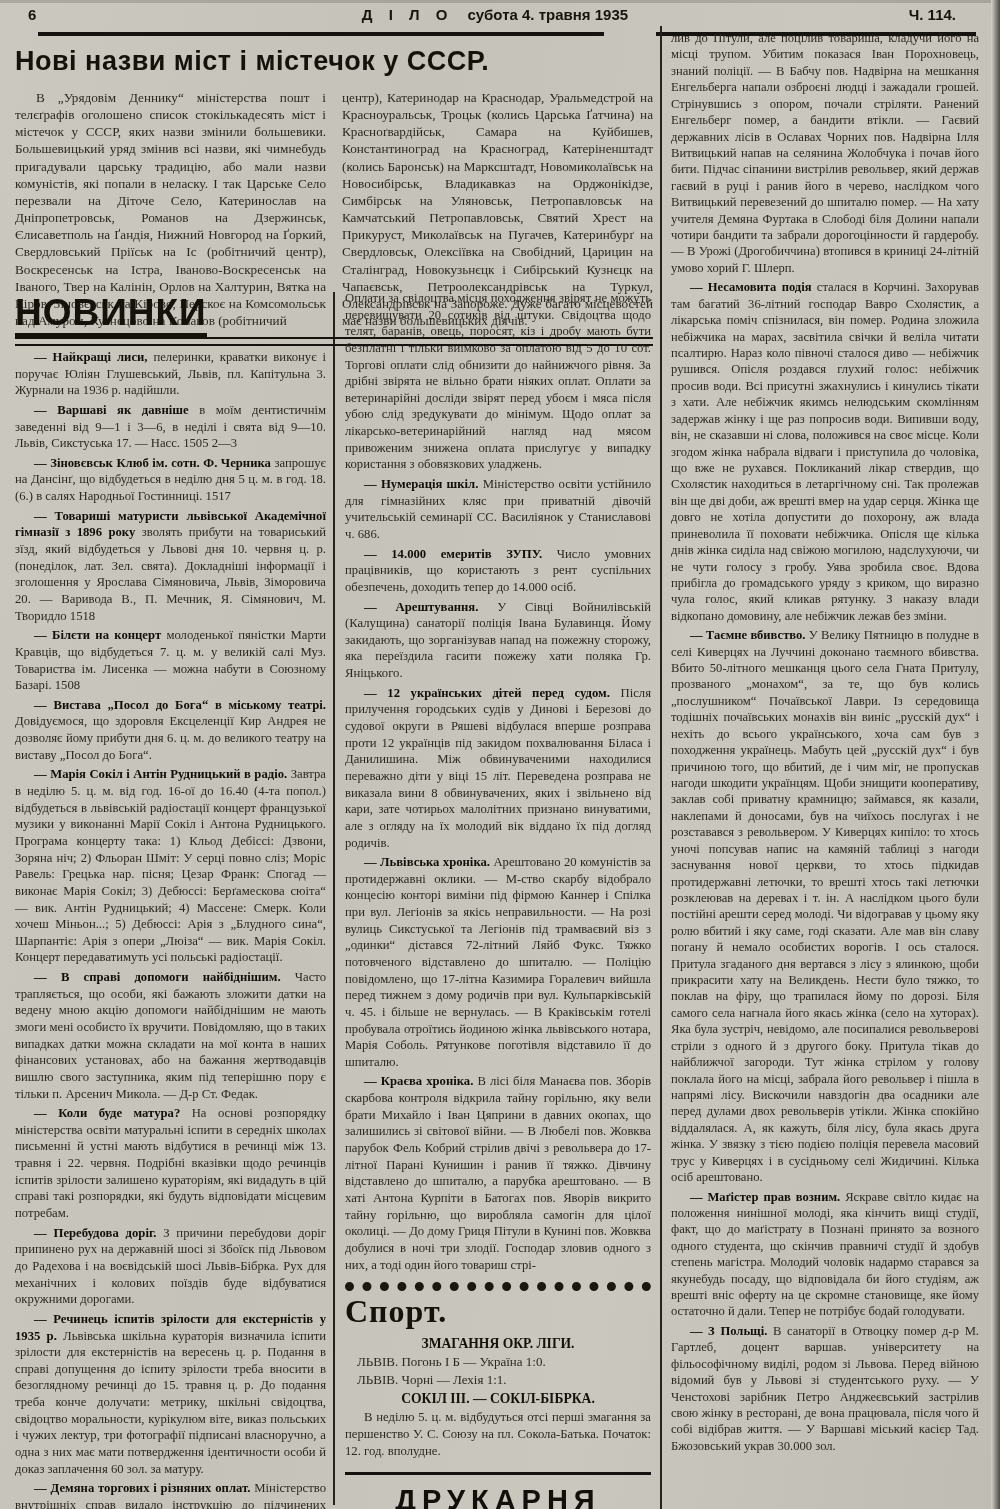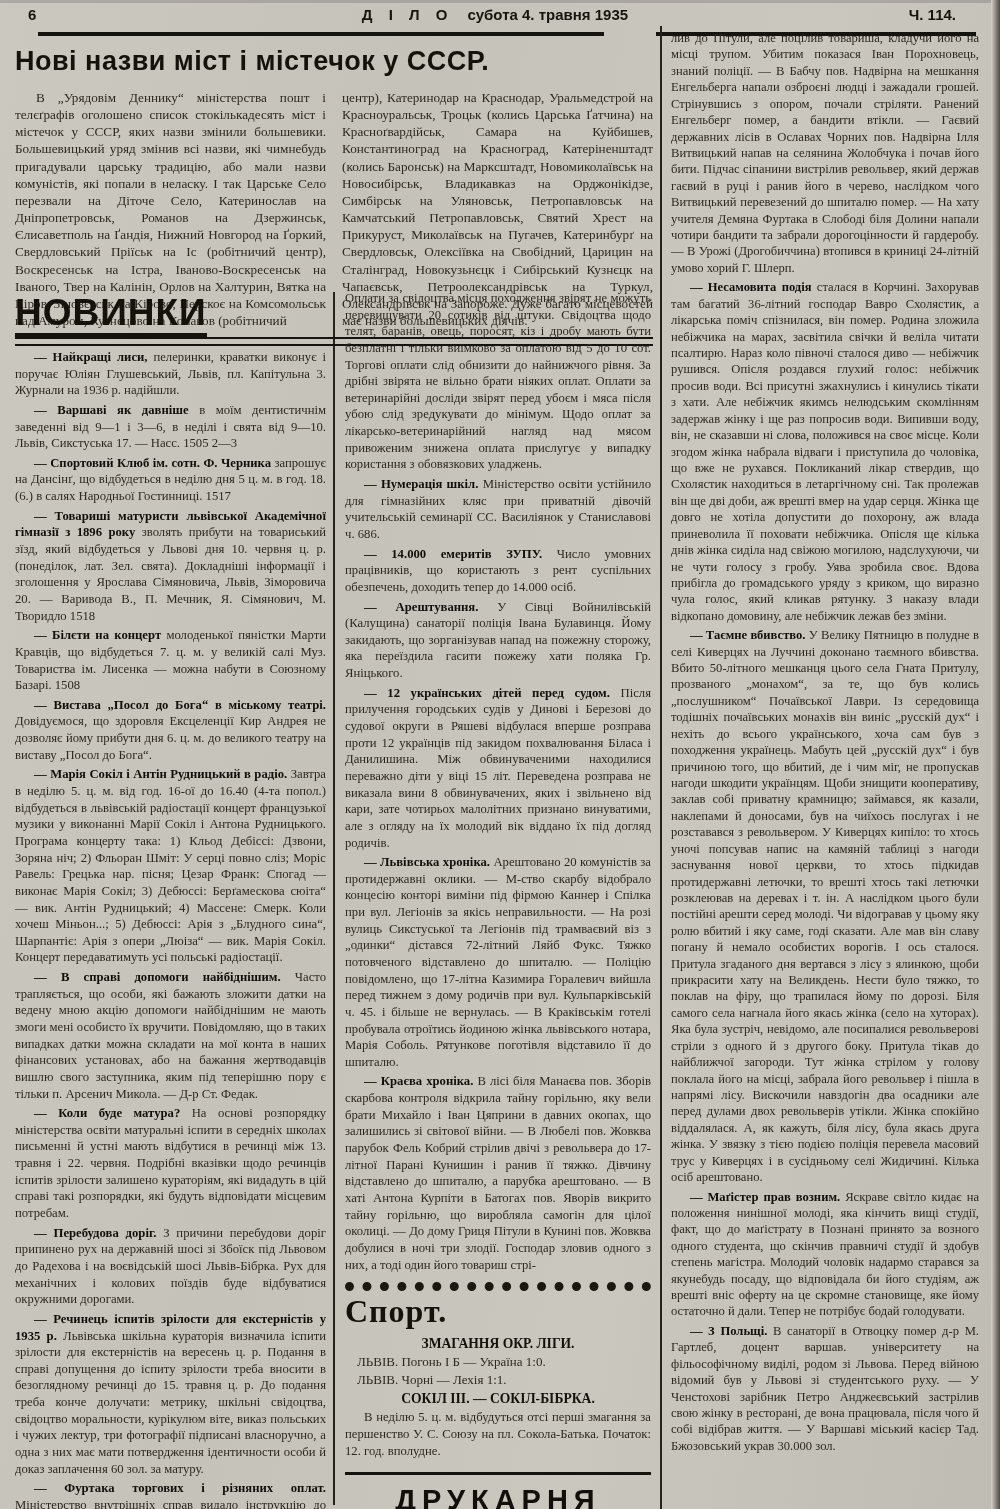--- a/index.html
+++ b/index.html
@@ -88,39 +88,39 @@
   </div>
 
   <div class="col1">
     <div class="novynky-title">НОВИНКИ</div>
     <div>
 
         <p class="para"><b>— Найкращі лиси,</b> <span>пелеринки, краватки виконує і поручає Юліян Глушевський, Львів, пл. Капітульна 3. Журнали на 1936 р. надійшли.</span></p>
 
         <p class="para"><b>— Варшаві як давніше</b> <span>в моїм дентистичнім заведенні від 9—1 і 3—6, в неділі і свята від 9—10. Львів, Сикстуська 17. — Насс. 1505 2—3</span></p>
 
-        <p class="para"><b>— Спортовий Клюб ім. сотн. Ф. Черника</b> <span>запрошує на Дансінґ, що відбудеться в неділю дня 5 ц. м. в год. 18. (6.) в салях Народньої Гостинниці. 1517</span></p>
+        <p class="para"><b>— Зіновєвськ Клюб ім. сотн. Ф. Черника</b> <span>запрошує на Дансінґ, що відбудеться в неділю дня 5 ц. м. в год. 18. (6.) в салях Народньої Гостинниці. 1517</span></p>
 
         <p class="para"><b>— Товариші матуристи львівської Академічної гімназії з 1896 року</b> <span>зволять прибути на товариський зїзд, який відбудеться у Львові дня 10. червня ц. р. (понеділок, лат. Зел. свята). Докладніші інформації і зголошення у Ярослава Сімяновича, Львів, Зіморовича 20. — Варивода В., П. Мечник, Я. Сімянович, М. Творидло 1518</span></p>
 
         <p class="para"><b>— Білєти на концерт</b> <span>молоденької пяністки Марти Кравців, що відбудеться 7. ц. м. у великій салі Муз. Товариства ім. Лисенка — можна набути в Союзному Базарі. 1508</span></p>
 
         <p class="para"><b>— Вистава „Посол до Бога“ в міському театрі.</b> <span>Довідуємося, що здоровля Ексцеленції Кир Андрея не дозволяє йому прибути дня 6. ц. м. до великого театру на виставу „Посол до Бога“.</span></p>
 
         <p class="para"><b>— Марія Сокіл і Антін Рудницький в радіо.</b> <span>Завтра в неділю 5. ц. м. від год. 16-ої до 16.40 (4-та попол.) відбудеться в львівській радіостації концерт французької музики у виконанні Марії Сокіл і Антона Рудницького. Програма концерту така: 1) Кльод Дебіссі: Дзвони, Зоряна ніч; 2) Фльоран Шміт: У серці повно сліз; Моріс Равель: Грецька нар. пісня; Цезар Франк: Спогад — виконає Марія Сокіл; 3) Дебюссі: Берґамескова сюіта“ — вик. Антін Рудницький; 4) Массене: Смерк. Коли хочеш Міньон...; 5) Дебюссі: Арія з „Блудного сина“, Шарпантіє: Арія з опери „Люіза“ — вик. Марія Сокіл. Концерт передаватимуть усі польські радіостації.</span></p>
 
         <p class="para"><b>— В справі допомоги найбіднішим.</b> <span>Часто трапляється, що особи, які бажають зложити датки на ведену мною акцію допомоги найбіднішим не мають змоги мені особисто їх вручити. Повідомляю, що в таких випадках датки можна складати на мої конта в наших фінансових установах, або на бажання жертводавців вишлю свого заступника, яким під теперішню пору є тільки п. Арсенич Микола. — Д-р Ст. Федак.</span></p>
 
         <p class="para"><b>— Коли буде матура?</b> <span>На основі розпорядку міністерства освіти матуральні іспити в середніх школах письменні й устні мають відбутися в речинці між 13. травня і 22. червня. Подрібні вказівки щодо речинців іспитів зрілости залишено кураторіям, які видадуть в цій справі такі розпорядки, які будуть відповідати місцевим потребам.</span></p>
 
         <p class="para"><b>— Перебудова доріг.</b> <span>З причини перебудови доріг припинено рух на державній шосі зі Збоїск під Львовом до Радехова і на воєвідській шосі Львів-Бібрка. Рух для механічних і колових поїздів буде відбуватися окружними дорогами.</span></p>
 
         <p class="para"><b>— Речинець іспитів зрілости для екстерністів у 1935 р.</b> <span>Львівська шкільна кураторія визначила іспити зрілости для екстерністів на вересень ц. р. Подання в справі допущення до іспиту зрілости треба вносити в безоглядному речинці до 15. травня ц. р. До подання треба конче долучати: метрику, шкільні свідоцтва, свідоцтво моральности, курікулюм віте, виказ польських і чужих лектур, три фотографії підписані власноручно, а одна з них має мати потвердження ідентичности особи й доказ заплачення 60 зол. за матуру.</span></p>
 
-        <p class="para"><b>— Фуртака торгових і різняних оплат.</b> <span>Міністерство внутрішніх справ видало інструкцію до підчинених органів адміністраційної влади, наказуючи їм обнизити торгові і різняні оплати. Інструкція велить встановляти тільки такі оплати, щоби запевнювали мінімальний дохід інтересованих установ і не були обчислені на зиск.</span></p>
+        <p class="para"><b>— Демяна торгових і різняних оплат.</b> <span>Міністерство внутрішніх справ видало інструкцію до підчинених органів адміністраційної влади, наказуючи їм обнизити торгові і різняні оплати. Інструкція велить встановляти тільки такі оплати, щоби запевнювали мінімальний дохід інтересованих установ і не були обчислені на зиск.</span></p>
       </div>
   </div>
 
   <div class="col2">
     <div>
 
         <p class="para cont"><b></b> <span>Оплати за свідоцтва місця походження звірят не можуть перевищувати 20 сотиків від штуки. Свідоцтва щодо телят, баранів, овець, поросят, кіз і дробу мають бути безплатні і тільки виїмково за оплатою від 5 до 10 сот. Торгові оплати слід обнизити до найнижчого рівня. За дрібні звірята не вільно брати ніяких оплат. Оплати за ветеринарійні досліди звірят перед убоєм і мяса після убою слід зредукувати до мінімум. Щодо оплат за лікарсько-ветеринарійний нагляд над мясом привоженим знижена оплата прислугує у випадку користання з обовязкових уладжень.</span></p>
 
         <p class="para"><b>— Нумерація шкіл.</b> <span>Міністерство освіти устійнило для гімназійних кляс при приватній дівочій учительській семинарії СС. Василіянок у Станиславові ч. 686.</span></p>
 

